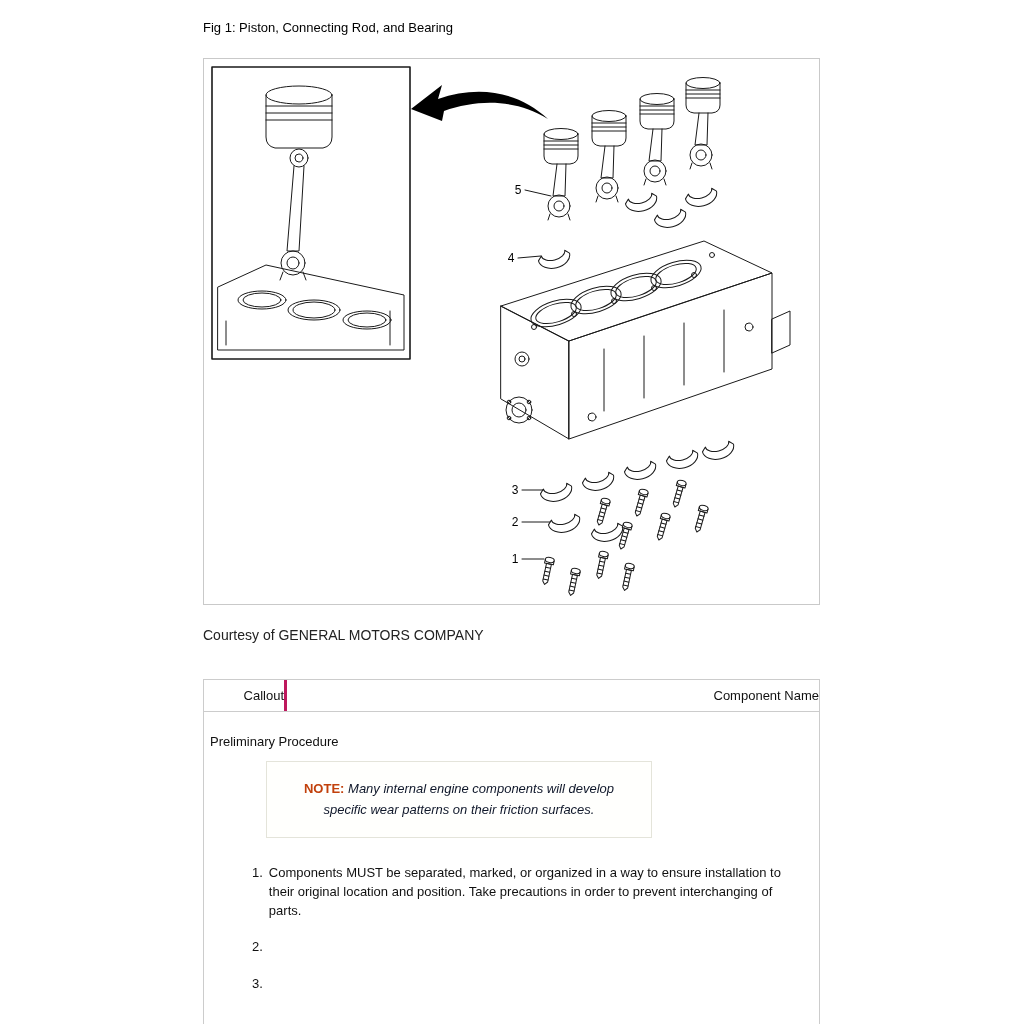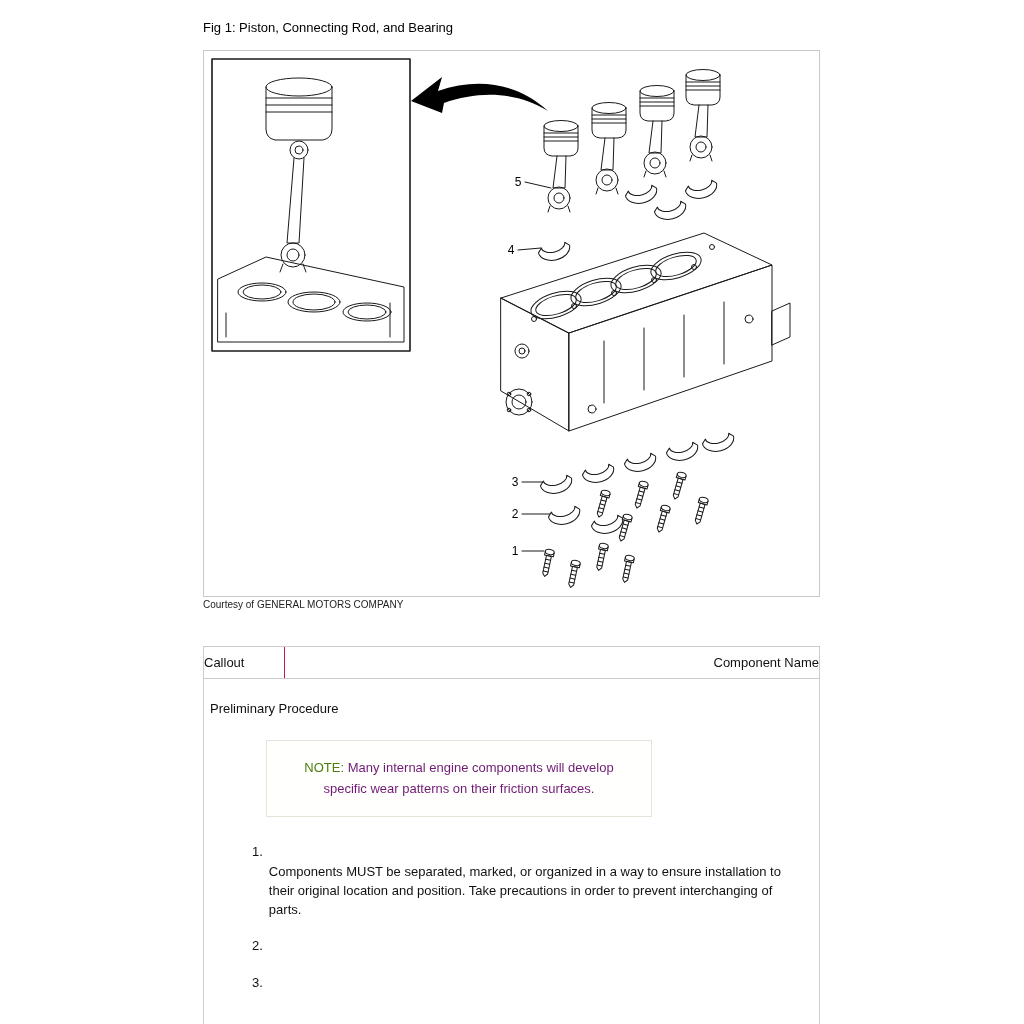--- a/index.html
+++ b/index.html
@@ -1,38 +1,38 @@
 <!DOCTYPE html>
 <html><head>
 <meta charset="utf-8">
 <style>
   html,body{margin:0;padding:0;background:#fff;}
   body{width:1024px;height:1024px;font-family:"Liberation Sans","DejaVu Sans",sans-serif;color:#111;}
   .content{margin-left:203px;width:617px;padding-top:20px;}
-  .fig-title{font-size:13px;margin-bottom:15px;color:#000;}
+  .fig-title{font-size:13px;margin-bottom:23px;color:#000;}
   .figure-box{border:1px solid #c9c9c9;height:545px;background:#fff;}
   .figsvg{display:block;width:617px;height:545px;}
   .figsvg :is(path,line,ellipse,circle,rect,polygon,polyline){stroke:#1a1a1a;fill:none;stroke-width:1;stroke-linejoin:round;stroke-linecap:round;}
   .figsvg .thick{stroke-width:1.6;}
   .figsvg .filled{fill:#000;stroke:none;}
   .figsvg text{fill:#000;stroke:none;font-family:"Liberation Sans",sans-serif;font-size:12px;}
-  .courtesy{font-size:10px;margin-top:2px;color:#222;}
+  .courtesy{font-size:14px;margin-top:22px;color:#222;}
   .table-container{margin-top:36px;border:1px solid #ccc;}
   .table-header{display:flex;border-bottom:1px solid #ccc;height:31px;line-height:31px;font-size:13px;}
-  .th-callout{width:80px;border-right:1px solid #be185d;text-align:left;}
+  .th-callout{width:80px;border-right:3px solid #be185d;text-align:right;}
   .th-component{flex:1;text-align:right;}
   .table-body{padding:20px 6px 34px 6px;font-size:13px;}
-  .prelim{margin:2px 0 24px 0;}
+  .prelim{margin:2px 0 12px 0;}
   .note-box{border:1px solid #e4e4da;background:#fffffd;width:336px;margin-left:56px;padding:16px 24px;text-align:center;line-height:1.65;font-size:13px;}
-  .note-label{font-weight:normal;font-style:normal;color:#4d7c0f;}
-  .note-text{color:#701a75;}
+  .note-label{font-weight:bold;font-style:normal;color:#c2410c;}
+  .note-text{font-style:italic;color:#0f172a;}
   .proc-list{margin-top:26px;}
   .list-item{display:flex;gap:6px;padding:0 14px 0 42px;margin-bottom:18px;line-height:1.45;}
   .list-num{flex:0 0 auto;}
-  .list-text{flex:1;margin-top:20px;}
+  .list-text{flex:1;}
 </style>
 </head>
 <body>
 
 <div class="content">
 
   <div class="fig-title">Fig 1: Piston, Connecting Rod, and Bearing</div>
 
   <div class="figure-box">
     <svg class="figsvg" viewBox="0 0 617 545">

